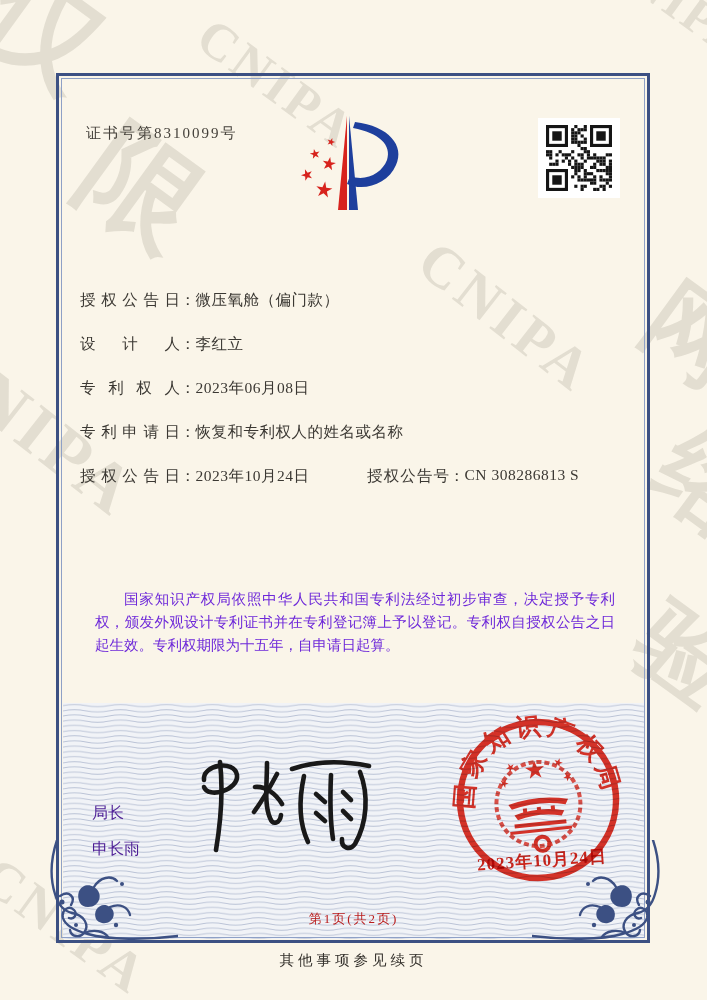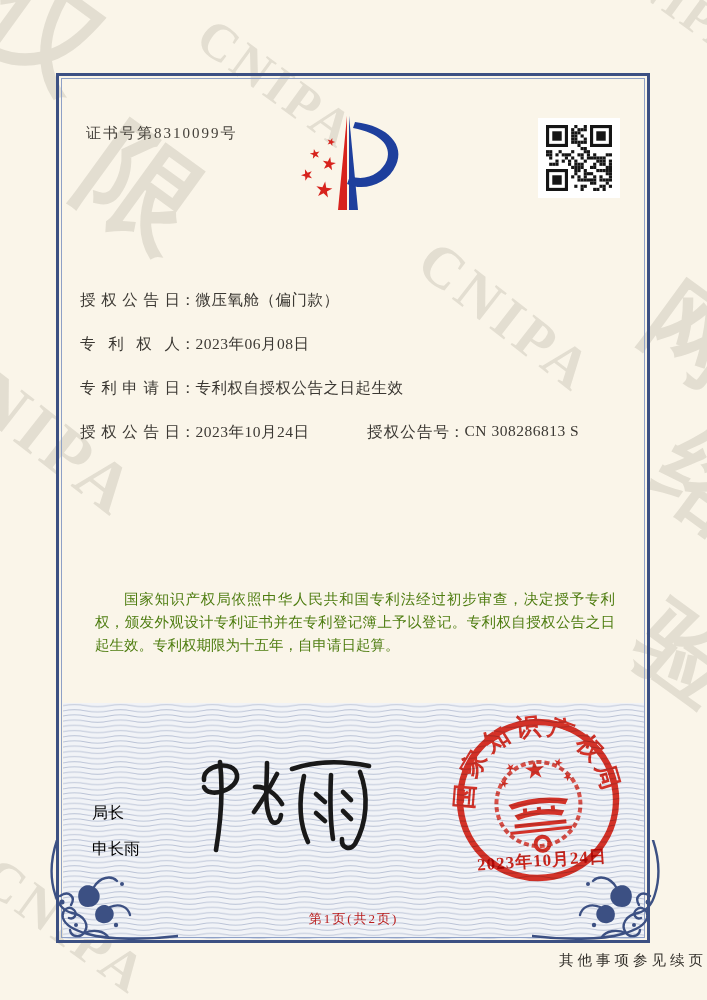--- a/index.html
+++ b/index.html
@@ -58,44 +58,44 @@
     display:inline-block; width:100px; text-align:justify; text-align-last:justify;
     vertical-align:top;
   }
   .fcolon{display:inline-block; vertical-align:top;}
   .fvalue{display:inline-block; letter-spacing:.5px; vertical-align:top;}
   .pair2{position:absolute; left:287px; top:0; white-space:nowrap;text-decoration:underline;}
   .pair2 .flabel{width:82px;}
   
   .body-text{
     position:absolute; left:95px; top:588px; width:520px;
-    font-size:14.5px; line-height:23px; text-align:justify; color:#4d7c0f;
+    font-size:14.5px; line-height:23px; text-align:justify; color:#6d28d9;
   }
   .body-text p{margin:0; text-indent:2em;}
   
   .flourish{position:absolute; pointer-events:none;}
   .fl-left{left:50px; top:840px;}
   .fl-right{left:532px; top:840px; transform:scaleX(-1);}
   .signer{
-    position:absolute; left:92px; top:795px; font-size:16px; color:#000000;
+    position:absolute; left:92px; top:795px; font-size:16px; color:#4c1d95;
     font-family:"Liberation Sans","DejaVu Sans",sans-serif; line-height:36px;
   }
   .signature{position:absolute; left:192px; top:746px;}
   .seal{position:absolute; left:452px; top:714px; mix-blend-mode:multiply; opacity:.93;}
   .seal-date{
     position:absolute; left:472px; top:849px; width:140px; text-align:center;
     color:#d8281e; font-size:17px; font-weight:bold; transform:rotate(-4deg);
     letter-spacing:1px; mix-blend-mode:multiply;
   }
   .pageno{
     position:absolute; left:0; top:910px; width:100%; text-align:center;
     font-size:13px; letter-spacing:2px; color:#b91c1c;
   }
   .footnote{
-    position:absolute; left:0; top:951px; width:100%; text-align:right;
+    position:absolute; left:0; top:951px; width:100%; text-align:center;
     font-size:14.5px; letter-spacing:4px; color:#33302b;
   }
 </style>
 </head>
 <body>
 
 <div class="page">
 
   <span class="wm w1">仅</span>
   <span class="wm w2">限</span>
@@ -317,24 +317,27 @@
         <rect x="6.2" y="49.6" width="9.3" height="9.3" fill="#151515"></rect>
       </svg>
   </div>
 
 
   <div class="fields">
     <div class="frow">
       <span class="flabel">授权公告日</span><span class="fcolon">：</span><span class="fvalue">微压氧舱（偏门款）</span>
     </div>
     <div class="frow">
+      <span class="flabel">设计人</span><span class="fcolon">：</span><span class="fvalue">李红立</span>
+    </div>
+    <div class="frow">
       <span class="flabel">专利权人</span><span class="fcolon">：</span><span class="fvalue">2023年06月08日</span>
     </div>
     <div class="frow">
-      <span class="flabel">专利申请日</span><span class="fcolon">：</span><span class="fvalue">专利权自授权公告之日起生效</span>
+      <span class="flabel">专利申请日</span><span class="fcolon">：</span><span class="fvalue">恢复和专利权人的姓名或名称</span>
     </div>
     <div class="frow">
       <span class="flabel">授权公告日</span><span class="fcolon">：</span><span class="fvalue">2023年10月24日</span>
       <span class="pair2">
         <span class="flabel">授权公告号</span><span class="fcolon">：</span><span class="fvalue">CN 308286813 S</span>
       </span>
     </div>
   </div>
 
   <div class="body-text">

